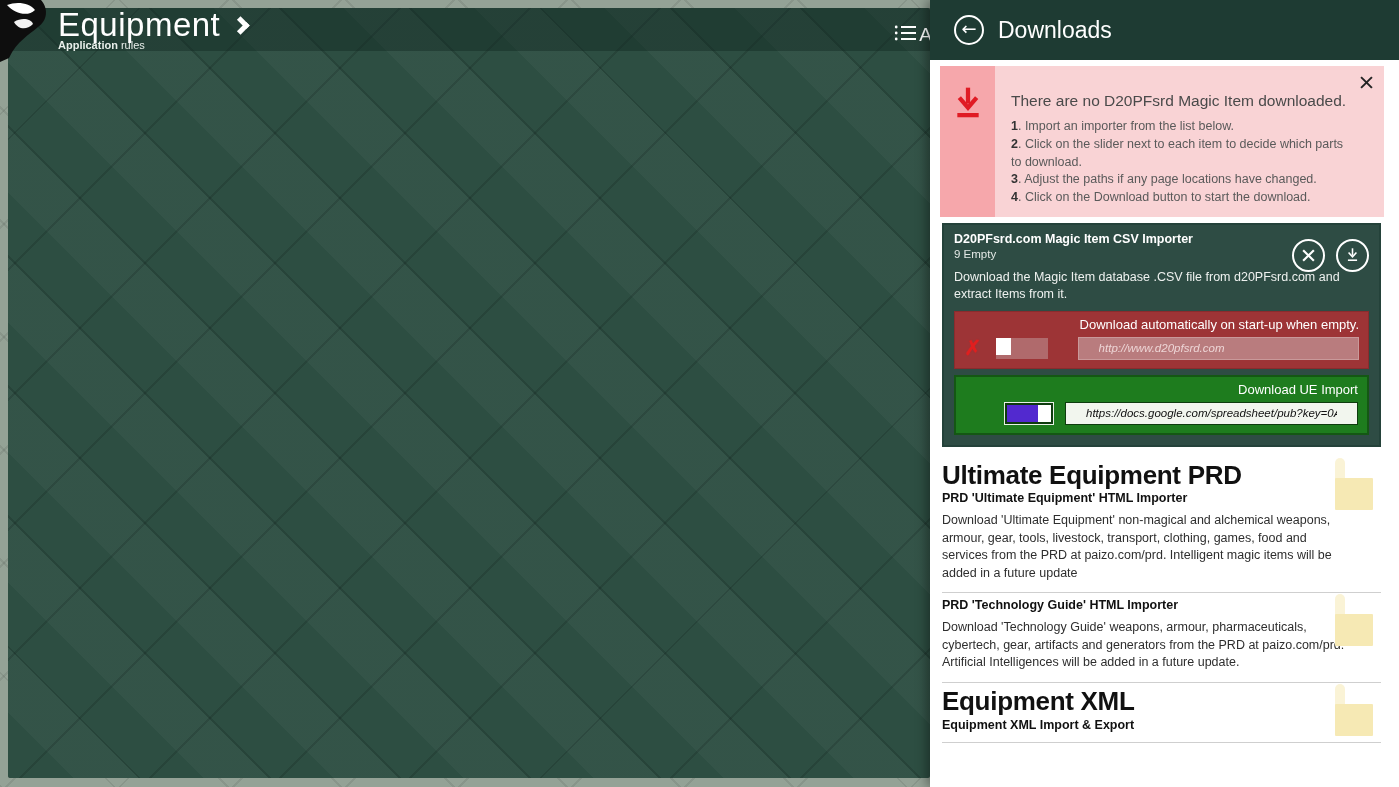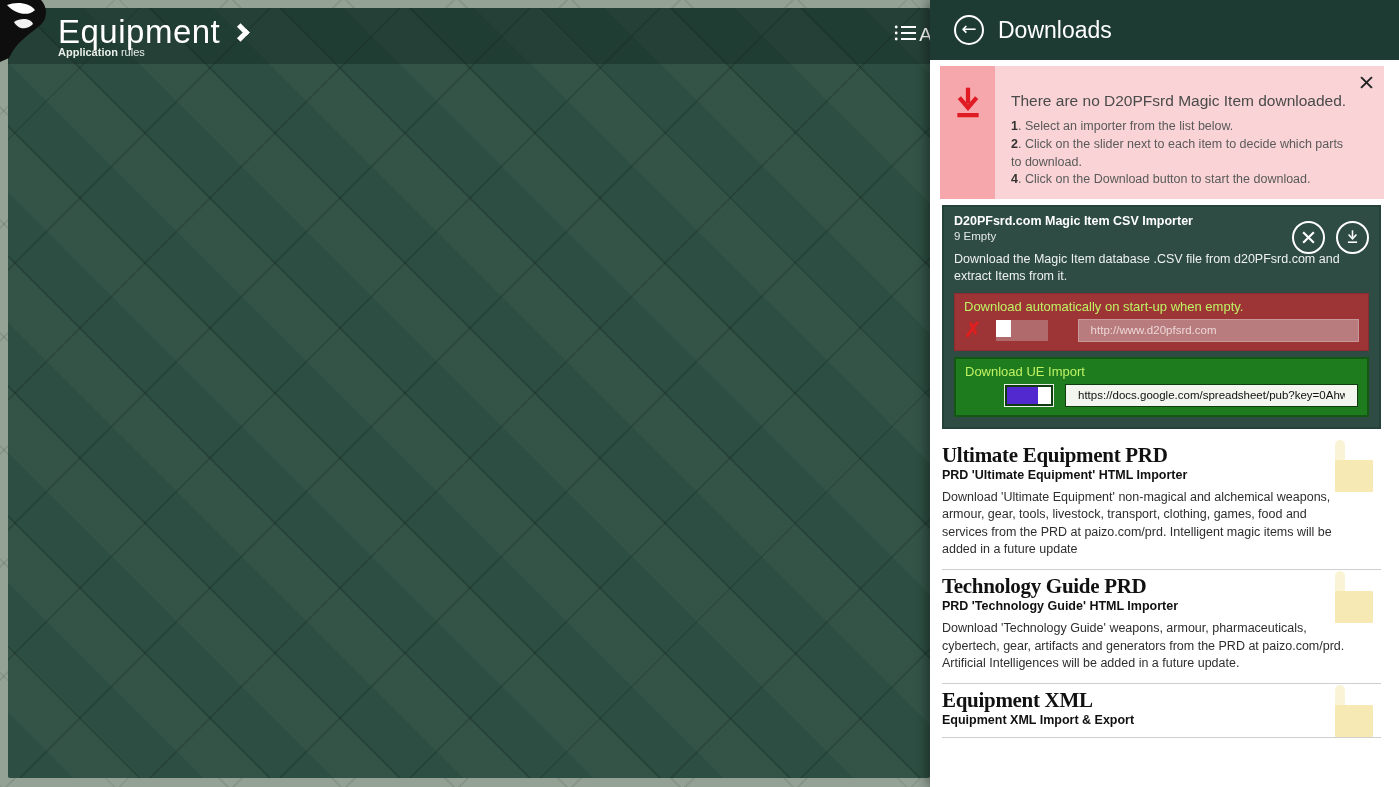--- a/index.html
+++ b/index.html
@@ -17,21 +17,21 @@
   .main-panel {
     position:absolute; left:8px; top:8px; width:922px; height:770px;
     background-color:#2d4e42;
     background-image:
       repeating-linear-gradient(45deg, rgba(0,0,0,0.13) 0 2px, transparent 2px 92px),
       repeating-linear-gradient(135deg, rgba(0,0,0,0.13) 0 2px, transparent 2px 92px),
       repeating-linear-gradient(45deg, transparent 0 46px, rgba(255,255,255,0.03) 46px 92px);
     border-radius:2px;
   }
   .main-header {
-    height:56px; background:rgba(12,34,28,0.38);
+    height:43px; background:rgba(12,34,28,0.38);
     display:flex; align-items:center; padding-left:50px; position:relative;
   }
   .title-block { display:flex; flex-direction:column; }
   .main-title-row { display:flex; align-items:center; gap:14px; }
   .main-title { color:#fff; font-size:33px; font-weight:300; line-height:1; letter-spacing:0.5px; }
   .chevron {
     width:13px; height:13px; border-top:5px solid #fff; border-right:5px solid #fff;
     transform:rotate(45deg); margin-top:2px; display:inline-block; cursor:pointer;
   }
   .main-subtitle { font-size:11px; color:#e8eeea; margin-top:-2px; }
@@ -86,44 +86,44 @@
   .mid-desc { font-size:12.5px; color:#eef1ef; margin-top:9px; line-height:1.35; width:96%; }
   .card-btns { position:absolute; right:10px; top:14px; display:flex; gap:11px; }
   .circle-btn {
     width:33px; height:33px; border:2px solid #fff; border-radius:50%;
     display:flex; align-items:center; justify-content:center; cursor:pointer; background:transparent;
   }
 
   .optbox { margin-top:8px; padding:5px 9px 8px 9px; }
   .optbox.red-box { background:#9d3436; border:1px solid #8a2b2d; }
   .optbox.green-box { background:#1e7c1e; border:2px solid #145714; margin-top:6px; }
-  .opt-label { font-size:13px; color:#bef264; margin-bottom:5px; }
+  .opt-label { font-size:13px; color:#ffffff; margin-bottom:5px;text-align:right; }
   .opt-row { display:flex; align-items:center; }
   .x-mark {
     color:#e01f1f; font-size:21px; font-weight:bold; font-family:"DejaVu Sans",sans-serif;
     margin-right:14px; line-height:1; text-shadow:0 0 1px #e01f1f;
   }
   .toggle { position:relative; width:52px; height:21px; cursor:pointer; flex:0 0 auto; }
   .toggle.off { background:#b06a6c; border:2px solid #c0882; }
   .toggle.off .thumb { position:absolute; left:0; top:0; width:15px; height:17px; background:#fff; }
   .toggle.on { background:#5229cf; border:2px solid #0e3c0e; outline:1px solid #e8f0e8; width:48px; }
   .toggle.on .thumb { position:absolute; right:0; top:0; width:13px; height:17px; background:#fff; }
   .green-indent { margin-left:40px; }
   .opt-input {
-    flex:1; margin-left:30px; height:23px; font-size:11.5px; padding:0 12px;
-    font-family:"Liberation Sans","DejaVu Sans",sans-serif; outline:none;
+    flex:1; margin-left:30px; height:23px; font-size:11.5px; padding:0 20px;
+    font-family:"Liberation Sans","DejaVu Sans",sans-serif; outline:none;font-style:italic;
   }
   .red-input { background:#b97c7e; border:1px solid #c9999a; color:#f3dedf; }
   .red-input::placeholder { color:rgba(255,243,243,0.75); }
   .green-input { background:#f2f6ee; border:1px solid #0e3c0e; color:#111; margin-left:12px; }
 
   
   .importer-list { margin:10px 18px 0 12px; }
   .importer { position:relative; padding:4px 0 10px 0; border-bottom:1px solid #cfcfcf; cursor:pointer; }
-  .imp-title { font-size:21px; font-weight:bold; color:#111; line-height:1.15; letter-spacing:-0.3px;font-family:Liberation Serif, serif; }
+  .imp-title { font-size:26px; font-weight:bold; color:#111; line-height:1.15; letter-spacing:-0.3px; }
   .imp-subtitle { font-size:12.5px; font-weight:bold; color:#111; margin-top:1px; }
   .imp-desc { font-size:12.5px; color:#2e2e2e; line-height:1.4; margin-top:7px; width:94%; }
   .lock {
     position:absolute; right:8px; top:6px; width:38px; height:48px;
   }
   .lock-shackle {
     width:24px; height:20px; border:5px solid rgba(246,233,180,0.55);
     border-bottom:none; border-radius:12px 12px 0 0; margin:0 auto;
   }
   .lock-body { width:38px; height:32px; background:#f6e9b4; margin-top:-3px; border-radius:1px; }
@@ -179,22 +179,23 @@
           <g stroke="#e01b24" stroke-width="3.2" fill="none">
             <path d="M12 1v12"></path>
               <path d="M5.5 8.5 L12 16 L18.5 8.5"></path>
           </g>
           <rect x="4" y="20" width="16" height="3.2" fill="#e01b24"></rect>
         </svg>
       </span>
     </div>
     <div class="notif-body">
       <div class="notif-title">There are no D20PFsrd Magic Item downloaded.</div>
-      <div class="notif-step"><b>1</b><span>. Select an importer from the list below.</span></div>
+      <div class="notif-step"><b>1</b><span>. Import an importer from the list below.</span></div>
       <div class="notif-step"><b>2</b><span>. Click on the slider next to each item to decide which parts to download.</span></div>
+      <div class="notif-step"><b>3</b><span>. Adjust the paths if any page locations have changed.</span></div>
       <div class="notif-step"><b>4</b><span>. Click on the Download button to start the download.</span></div>
     </div>
     <span class="notif-close">
       <svg width="13" height="13" viewBox="0 0 12 12">
           <g stroke="#222" stroke-width="1.8">
             <path d="M1 1 L11 11"></path>
             <path d="M11 1 L1 11"></path>
           </g>
         </svg>
     </span>
@@ -250,21 +251,20 @@
   <div class="importer-list">
 
     <div class="importer">
       <div class="imp-title">Ultimate Equipment PRD</div>
       <div class="imp-subtitle">PRD 'Ultimate Equipment' HTML Importer</div>
       <div class="imp-desc">Download 'Ultimate Equipment' non-magical and alchemical weapons, armour, gear, tools, livestock, transport, clothing, games, food and services from the PRD at paizo.com/prd.  Intelligent magic items will be added in a future update</div>
       <span class="lock"><span class="lock-shackle"></span><span class="lock-body" style="display:block"></span></span>
     </div>
 
     <div class="importer">
-      <div class="imp-title">Technology Guide PRD</div>
       <div class="imp-subtitle">PRD 'Technology Guide' HTML Importer</div>
       <div class="imp-desc">Download 'Technology Guide' weapons, armour, pharmaceuticals, cybertech, gear, artifacts and generators from the PRD at paizo.com/prd.  Artificial Intelligences will be added in a future update.</div>
       <span class="lock"><span class="lock-shackle"></span><span class="lock-body" style="display:block"></span></span>
     </div>
 
     <div class="importer">
       <div class="imp-title">Equipment XML</div>
       <div class="imp-subtitle">Equipment XML Import &amp; Export</div>
 
       <span class="lock"><span class="lock-shackle"></span><span class="lock-body" style="display:block"></span></span>

